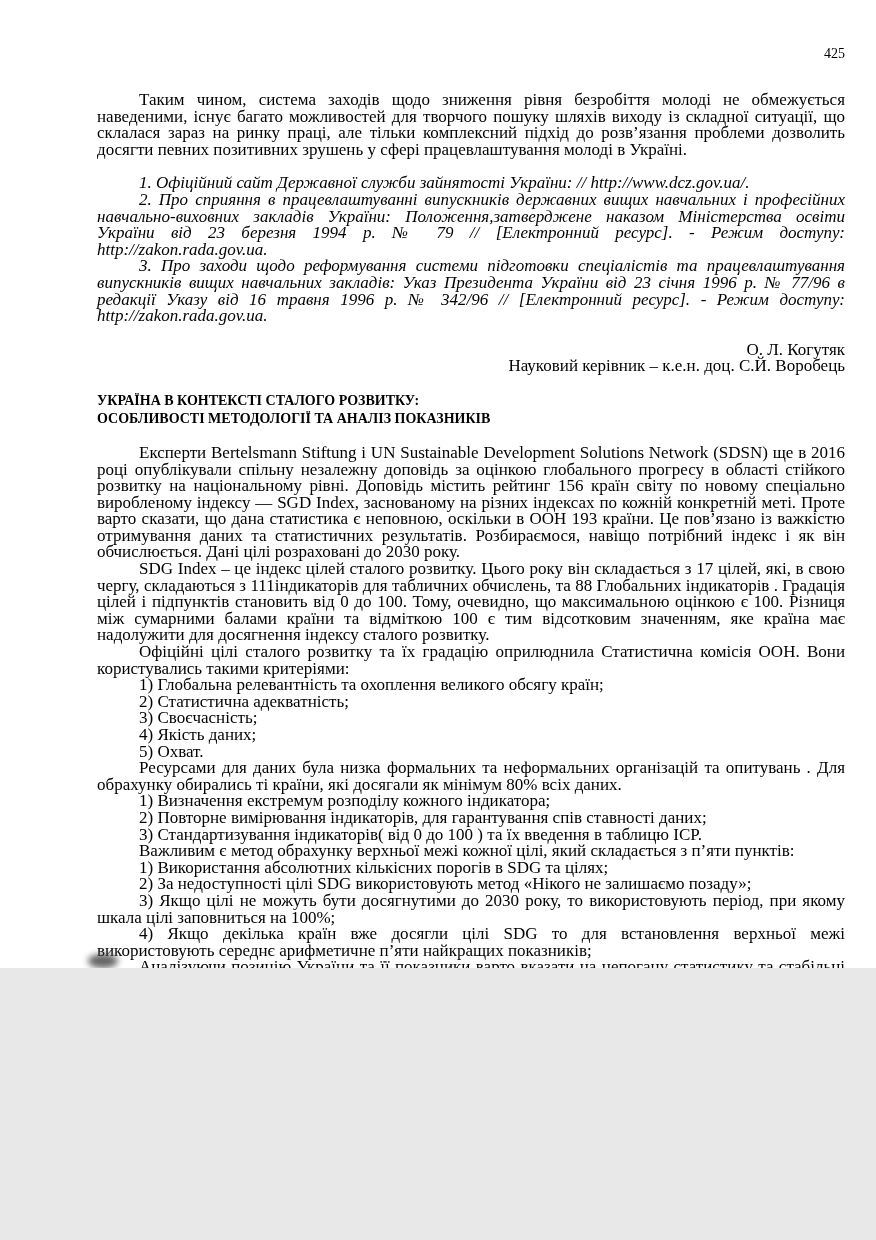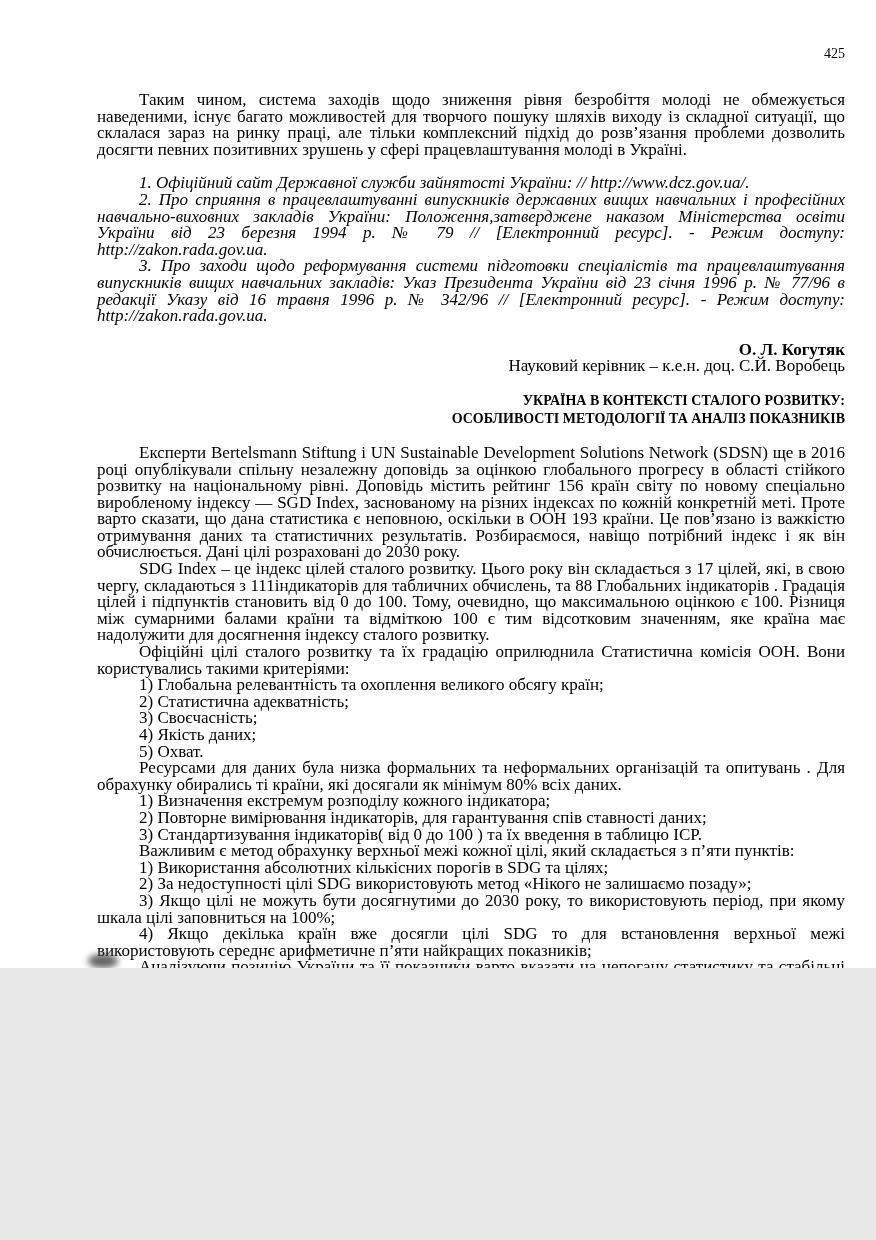--- a/index.html
+++ b/index.html
@@ -29,34 +29,34 @@
     font-size: 17px;
     line-height: 16.6px;
     text-align: justify;
   }
   .indent { text-indent: 42px; }
   .italic { font-style: italic; }
   .gap { margin-top: 17px; }
   .author-block { margin-top: 17px; }
   .author-name {
     text-align: right;
-    font-weight: bold;
+    font-weight: normal;
   }
   .supervisor {
     text-align: right;
   }
   .title-block {
     margin-top: 17px;
     text-align: center;
   }
   .title-line {
     font-weight: bold;
     font-size: 14px;
     line-height: 18px;
-    text-align: right;
+    text-align: left;
   }
   .scan-artifact {
     position: absolute;
     left: 88px;
     bottom: 0px;
     width: 30px;
     height: 14px;
     background: #4a4a4a;
     border-radius: 50%;
     filter: blur(3px);

